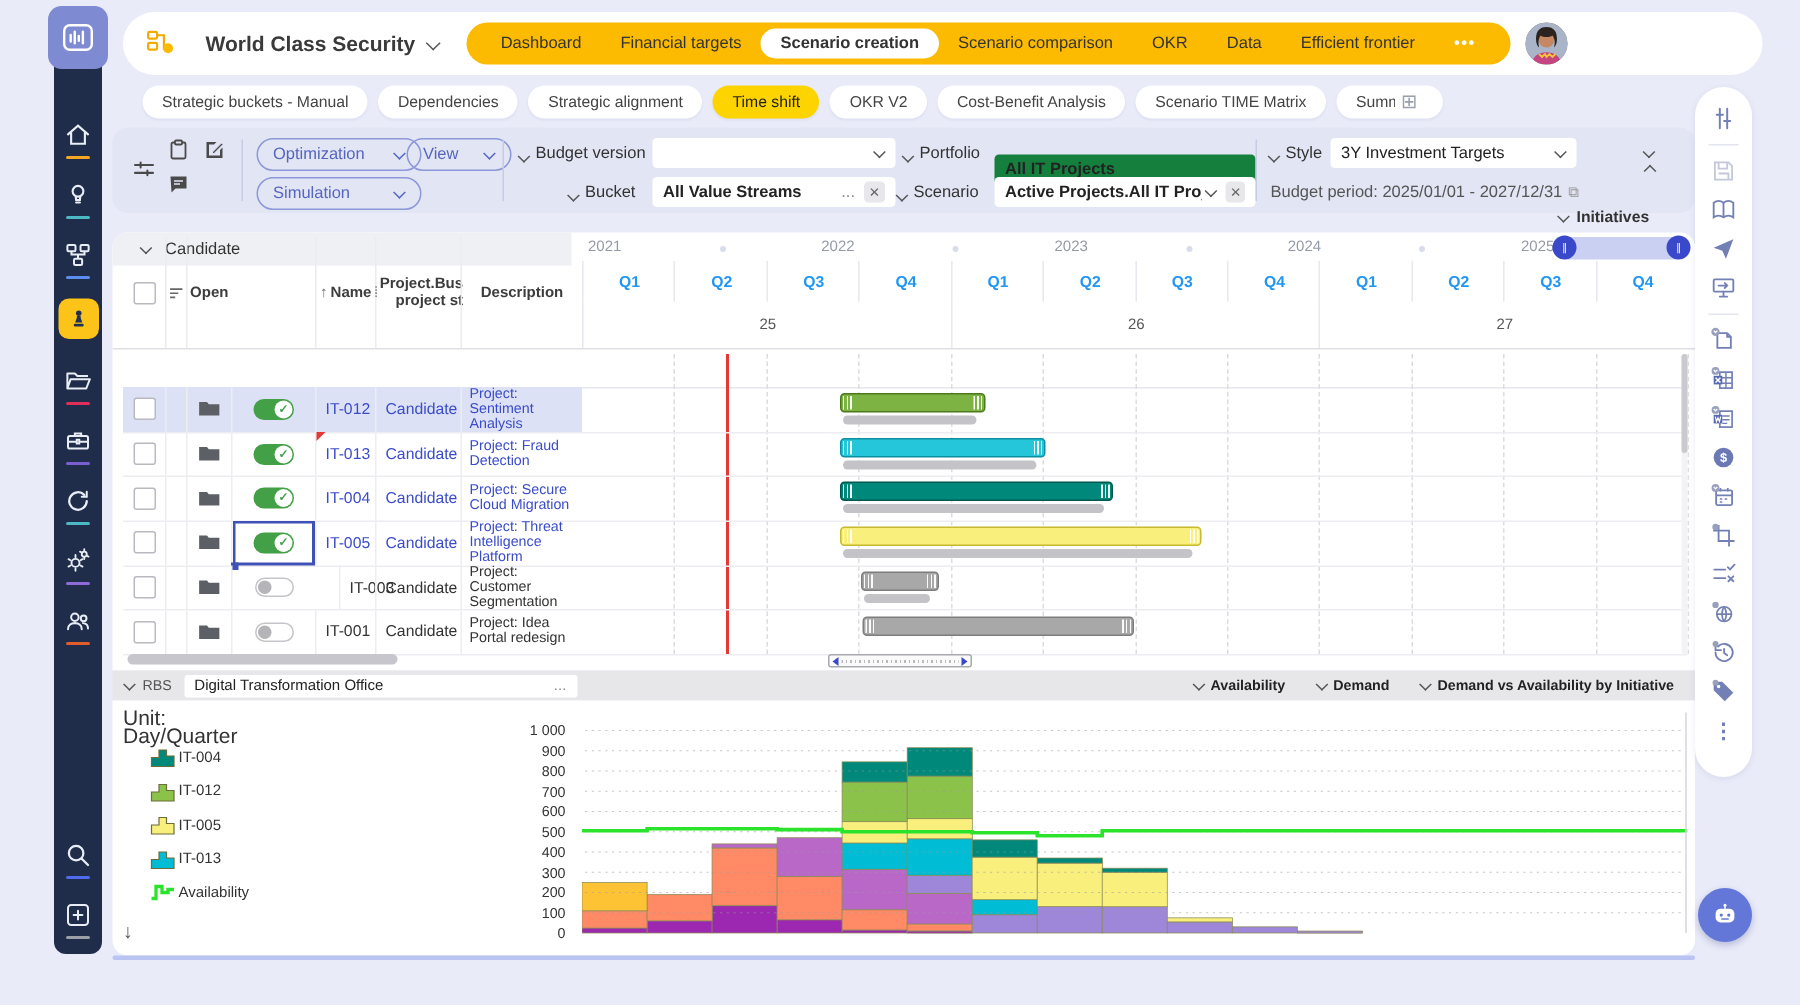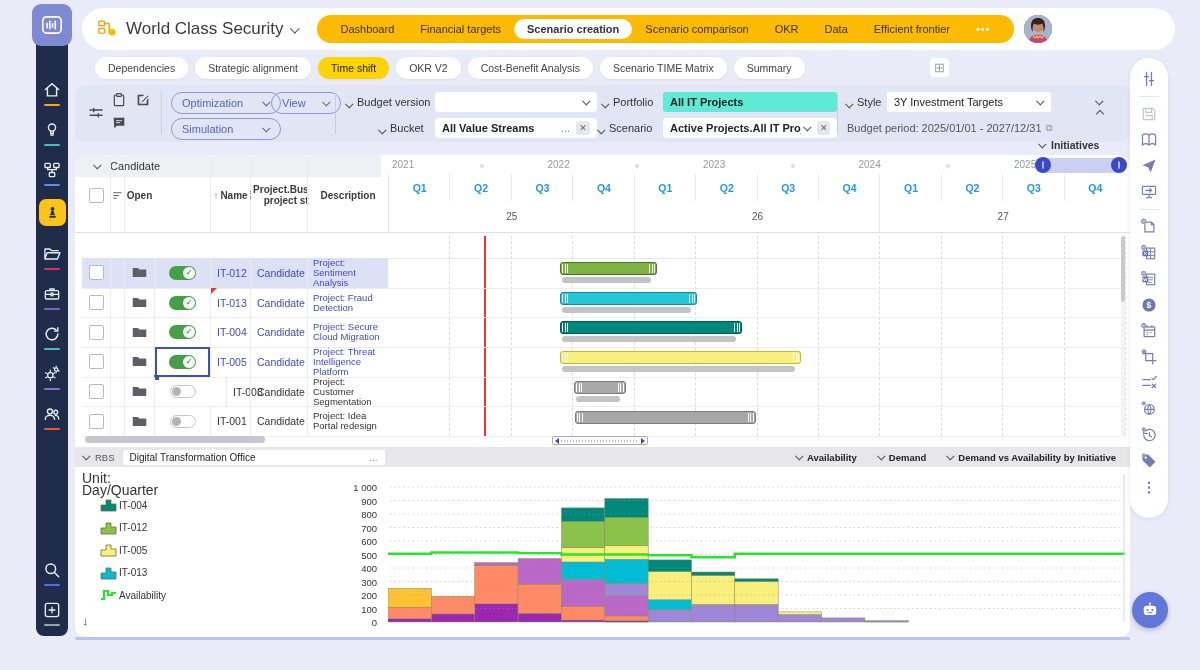--- a/index.html
+++ b/index.html
@@ -9,21 +9,21 @@
   
   #logo{left:32px;top:4px;width:40px;height:42px;background:#7e8ad1;border-radius:9px;display:flex;align-items:center;justify-content:center;z-index:5;}
   #lsb{left:36px;top:44px;width:32px;height:592px;background:#1f2d4a;border-radius:0 0 8px 8px;display:flex;flex-direction:column;align-items:center;}
   .lic{width:32px;height:40px;position:relative;display:flex;align-items:center;justify-content:center;flex-direction:column;cursor:pointer;}
   .lic .ul{position:absolute;bottom:4px;width:16px;height:2px;border-radius:1px;}
   .lic.active{margin:2px 0;}
   .lic.active .tile{width:27px;height:27px;background:#fcc419;border-radius:7px;display:flex;align-items:center;justify-content:center;}
   .lic.spacer{flex:1;}
   
   #topstrip{left:82px;top:8px;width:1093px;height:42px;background:#ffffff;border-radius:21px;display:flex;align-items:center;}
-  #ttl{font-size:17px;font-weight:normal;color:#3a3a3a;margin-left:8px;white-space:nowrap;}
+  #ttl{font-size:14px;font-weight:bold;color:#3a3a3a;margin-left:19px;white-space:nowrap;}
   #topnav{margin-left:18px;height:28px;background:#fcba00;border-radius:14px;display:flex;align-items:center;padding:0 10px;}
   .np{font-size:11px;color:#333;padding:4px 13px;border-radius:12px;white-space:nowrap;cursor:pointer;}
   .np.active{background:#fff;font-weight:bold;}
   .np.more{color:#fff;font-weight:bold;letter-spacing:1px;}
   #filter{margin-left:auto;width:138px;height:23px;border:1px solid #c9cbd4;border-radius:13px;font-size:11px;padding:0 12px;color:#555;outline:none;font-family:"Liberation Sans",sans-serif;}
   #avatar{width:28px;height:28px;border-radius:50%;margin:0 8px 0 10px;overflow:hidden;background:#7a6652;flex:none;}
   
   #tabs{left:95px;top:55px;height:25px;display:flex;gap:7px;align-items:center;}
   .tab{background:#fff;border-radius:13px;font-size:10.5px;color:#444;padding:5px 13px;box-shadow:0 1px 2px rgba(60,70,140,.08);white-space:nowrap;cursor:pointer;}
   .tab.active{background:#fdd400;color:#222;}
@@ -222,20 +222,21 @@
       <rect width="28" height="28" fill="#a9b4c8"></rect>
       <circle cx="14" cy="11.5" r="5.2" fill="#c68863"></circle>
       <path d="M7 11c0-6 3-8 7-8s7 2 7 8c0 3-1 5-2 5.6 1-3.6.4-6-1-8-2 1.5-6 1.5-8 0-1.4 2-1.6 4.4-1 8C8 16 7 14 7 11z" fill="#2c2320"></path>
       <path d="M4 28c1-6 5-8.2 10-8.2s9 2.2 10 8.2z" fill="#c4457f"></path>
       <path d="M9 21l2 2 2-2 1 2 2-2 2 2 2-2" stroke="#f3c33c" stroke-width="1.2" fill="none"></path>
     </svg>
   </div>
 </div>
 
 <div id="tabs" class="abs">
+    <div class="tab">Strategic buckets - Manual</div>
     <div class="tab">Dependencies</div>
     <div class="tab">Strategic alignment</div>
     <div class="tab active">Time shift</div>
     <div class="tab">OKR V2</div>
     <div class="tab">Cost-Benefit Analysis</div>
     <div class="tab">Scenario TIME Matrix</div>
     <div class="tab">Summary</div>
   </div>
 <div id="tabplus" class="abs" style="left:930px;top:58px">⊞</div>
 
@@ -286,21 +287,21 @@
   <div class="wbox" style="left:360px;top:33px;width:148px">
       <span style="font-weight:bold">All Value Streams</span>
       <span style="margin-left:auto;color:#888">...</span>
       <span class="xbtn">✕</span>
     </div>
 
   <div class="lbl" style="left:528px;top:11px">
       <span class="cv sm"></span>
       <span>Portfolio</span>
     </div>
-  <div class="wbox" style="left:588px;top:7px;width:160px;background:#5eead4">
+  <div class="wbox" style="left:588px;top:18px;width:160px;background:#15803d">
       <span style="font-weight:bold">All IT Projects</span>
     </div>
   <div class="lbl" style="left:524px;top:37px">
       <span class="cv sm"></span>
       <span>Scenario</span>
     </div>
   <div class="wbox" style="left:588px;top:33px;width:160px">
       <span style="font-weight:bold;overflow:hidden;white-space:nowrap">Active Projects.All IT Projec</span>
       <span class="cv sm" style="margin-left:4px"></span>
       <span class="xbtn">✕</span>

